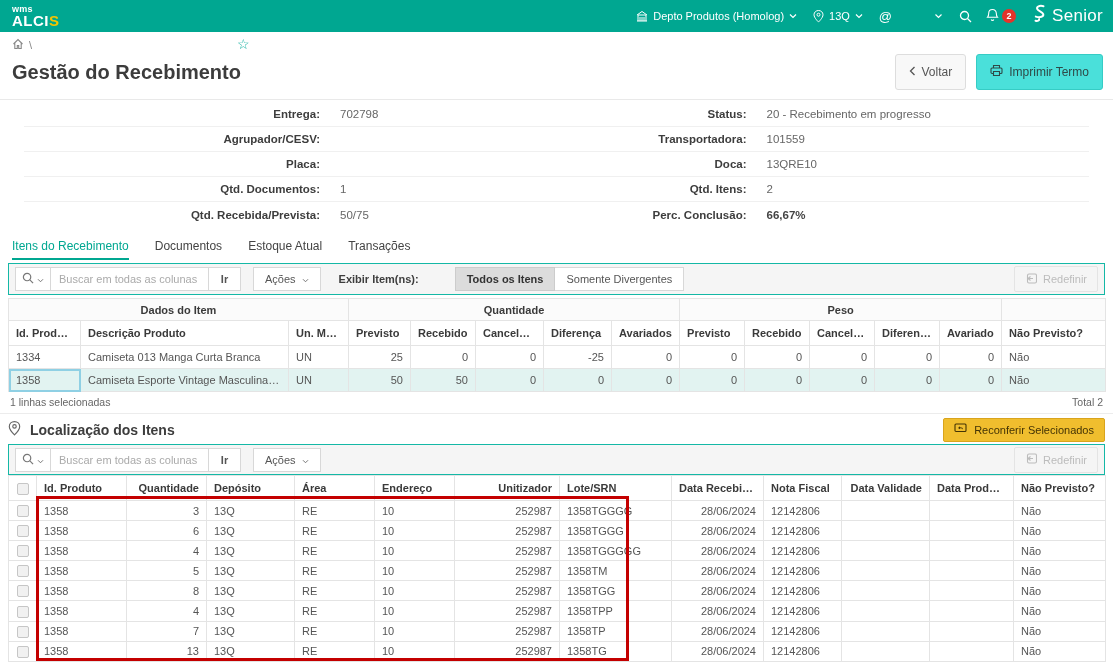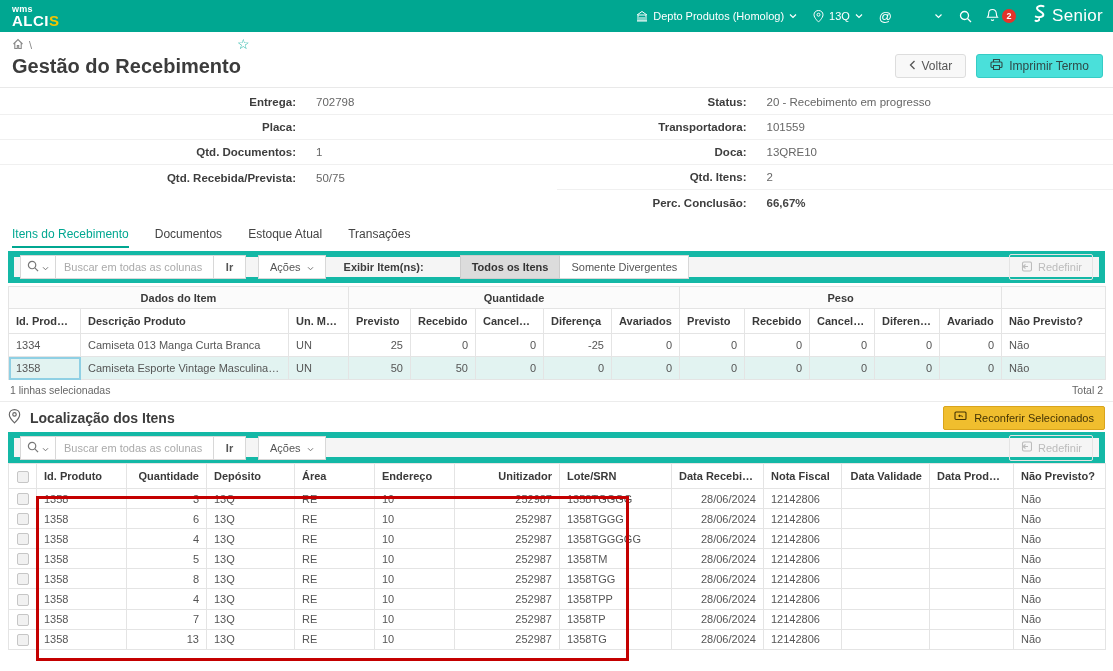--- a/index.html
+++ b/index.html
@@ -21,43 +21,43 @@
   .bell-badge { display:flex; align-items:center; gap:3px; margin-left:14px; }
   .badge { background:#E5332A; color:#fff; width:14px; height:14px; border-radius:50%; font-size:9px; display:flex; align-items:center; justify-content:center; font-weight:700; }
   .senior { display:flex; align-items:center; gap:5px; margin-left:16px; font-size:17px; font-weight:400; letter-spacing:.3px; }
 
   
   .breadcrumb { position:relative; height:21px; padding:5px 12px 0; display:flex; align-items:center; gap:5px; color:#888; }
   .crumb-star { position:absolute; left:237px; top:4px; color:#17b2a2; font-size:14px; cursor:pointer; }
   .title-row { display:flex; align-items:center; justify-content:space-between; padding:1px 10px 9px 12px; border-bottom:1px solid #e9e9e9; }
   .page-title { font-size:20px; font-weight:700; color:#3c3c3c; }
   .title-actions { display:flex; gap:10px; }
-  .btn { height:24px; border-radius:3px; font-size:12px; display:flex; align-items:center; gap:6px; padding:0 13px; cursor:pointer; font-family:inherit; }
+  .btn { height:36px; border-radius:3px; font-size:12px; display:flex; align-items:center; gap:6px; padding:0 13px; cursor:pointer; font-family:inherit; }
   .btn-voltar { background:#f8f8f8; border:1px solid #ddd; color:#555; }
   .btn-print { background:#4AE0DA; border:1px solid #36ccc5; color:#2f4a48; }
 
   
-  .details { display:flex; padding:2px 0 0; }
+  .details { display:flex; padding:2px 24px 0; }
   .dcol { width:50%; }
   .frow { display:flex; align-items:center; height:25px; border-bottom:1px solid #f0f0f0; }
   .frow:last-child { border-bottom:none; }
   .flabel { font-weight:700; color:#3d3d3d; text-align:right; font-size:11.5px; }
   .dcol-left .flabel { width:296px; }
   .dcol-right .flabel { width:190px; }
   .fvalue { margin-left:20px; color:#666; font-size:11.5px; }
   .fvalue.bold { font-weight:700; color:#444; }
 
   
   .tabs { display:flex; gap:26px; padding:12px 12px 0; }
   .tab { font-size:12px; color:#444; padding-bottom:5px; cursor:pointer; border-bottom:2px solid transparent; }
   .tab.active { color:#00A791; border-bottom-color:#00A791; }
 
   
   .panel { margin:3px 8px 0; }
-  .toolbar { background:#f5f5f5; border:6px solid #14b8a6; height:32px; display:flex; align-items:center; padding:0 6px; }
+  .toolbar { background:#f5f5f5; border:1px solid #14b8a6; height:32px; display:flex; align-items:center; padding:0 6px; }
   .search-group { display:flex; height:24px; }
   .sg-btn { width:36px; background:#fff; border:1px solid #d8d8d8; display:flex; align-items:center; justify-content:center; gap:3px; color:#666; cursor:pointer; }
   .sg-input { width:158px; border:1px solid #d8d8d8; border-left:none; padding:0 8px; font-size:11px; color:#666; font-family:inherit; outline:none; }
   .sg-input::placeholder { color:#aaa; }
   .sg-go { width:32px; background:#fff; border:1px solid #d8d8d8; border-left:none; font-weight:700; color:#555; font-size:11px; cursor:pointer; font-family:inherit; }
   .btn-acoes { height:24px; background:#fff; border:1px solid #d8d8d8; padding:8px 11px; color:#555; display:flex; align-items:center; gap:6px; margin-left:12px; font-size:11px; cursor:pointer; font-family:inherit; }
   .exibir-label { font-weight:700; color:#3d3d3d; margin-left:18px; margin-right:16px; }
   .toggle-group { display:flex; height:24px;margin-left:20px; }
   .toggle { padding:0 11px; display:flex; align-items:center; border:1px solid #d8d8d8; background:#fff; color:#555; cursor:pointer; font-size:11px; font-family:inherit; }
   .toggle + .toggle { border-left:none; }
@@ -182,20 +182,24 @@
         <span>Imprimir Termo</span>
       </button>
     </div>
   </div>
 
   <div class="details">
     <div class="dcol dcol-left">
       <div class="frow">
           <span class="flabel">Entrega:</span>
           <span class="fvalue">702798</span>
+        </div>
+      <div class="frow">
+          <span class="flabel">Agrupador/CESV:</span>
+          <span class="fvalue"></span>
         </div>
       <div class="frow">
           <span class="flabel">Placa:</span>
           <span class="fvalue"></span>
         </div>
       <div class="frow">
           <span class="flabel">Qtd. Documentos:</span>
           <span class="fvalue">1</span>
         </div>
       <div class="frow">

